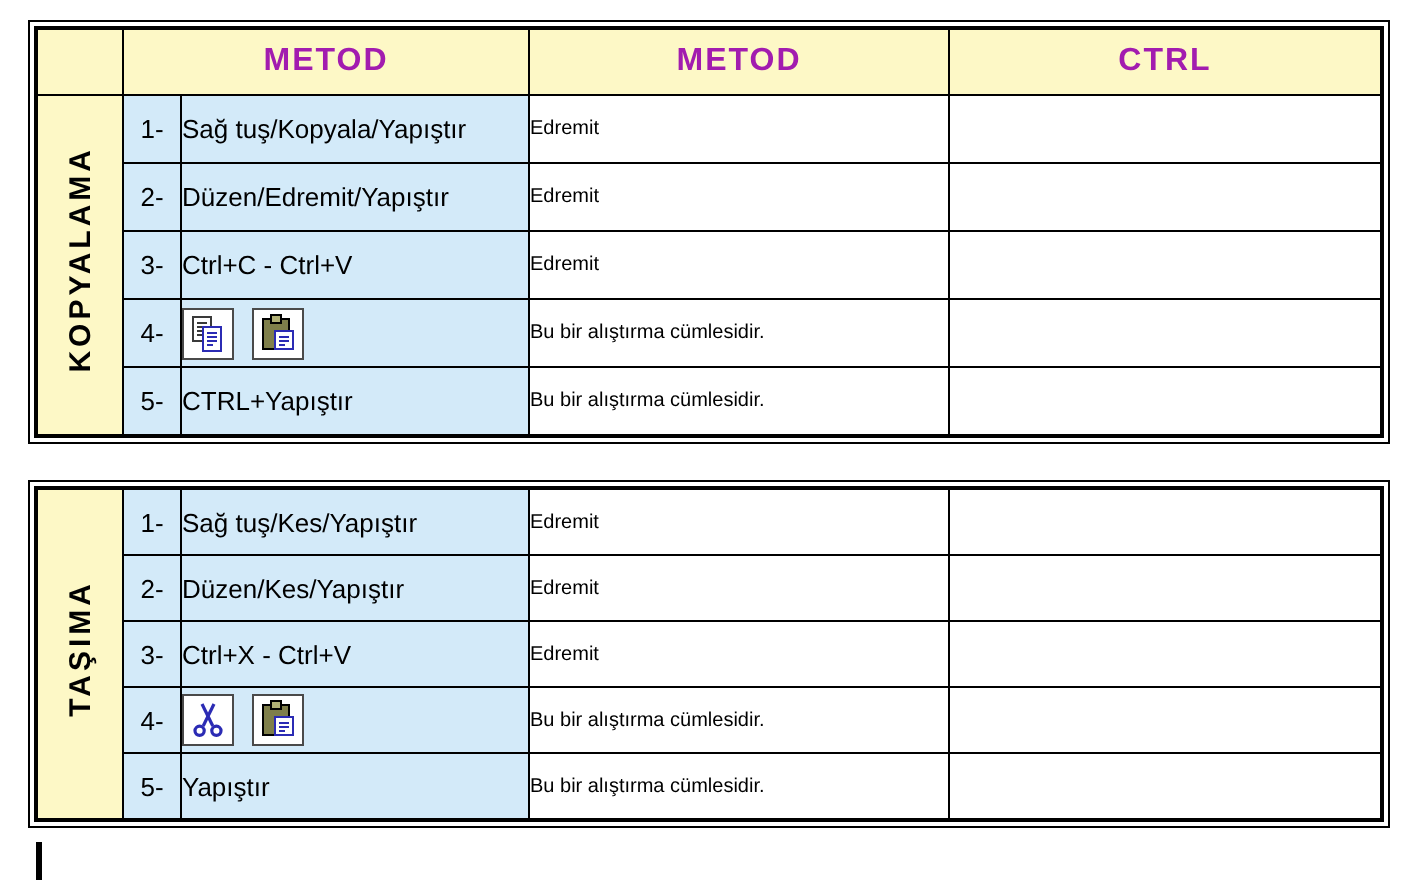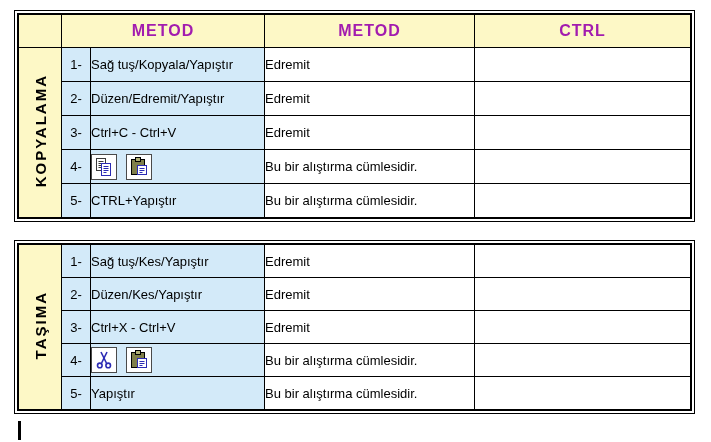--- a/index.html
+++ b/index.html
@@ -30,21 +30,21 @@
   .num-cell {
     background:var(--row-bg, #D3EAF9); text-align:center;
     font-size:13px; vertical-align:middle;
   }
   .method-cell {
     background:var(--row-bg, #D3EAF9); font-size:13px; vertical-align:middle;
     padding-left:7px;
     margin-left:20px;
   }
   .source-cell, .target-cell {
-    background:#fff; font-size:13px; vertical-align:middle; padding-left:7px;
+    background:#fff; font-size:10px; vertical-align:middle; padding-left:7px;
   }
   .icon-btn {
     display:inline-flex; align-items:center; justify-content:center;
     width:26px; height:26px; box-sizing:border-box;
     border:1px solid #4a4a4a; background:#fff; margin-right:5px; vertical-align:middle;
   }
   .icon-btn svg { display:block; }
   .stroke-dark  { stroke:#3a3a3a; fill:none; stroke-width:1; }
   .stroke-blue  { stroke:var(--icon-blue, #2B2BB4); fill:none; stroke-width:1; }
   .fill-white-dark { fill:#fff; stroke:#3a3a3a; stroke-width:1; }

